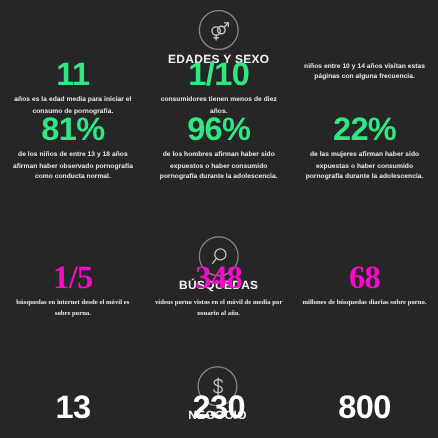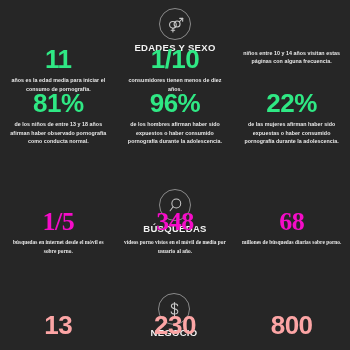--- a/index.html
+++ b/index.html
@@ -63,21 +63,21 @@
     align-items: center;
   }
   .stat-number {
     font-size: 26px;
     font-weight: bold;
     line-height: 1.05;
     letter-spacing: -0.5px;
   }
   .stat-number.green { color: #2fe884; }
   .stat-number.magenta { color: #f50cc8; }
-  .stat-number.cyan { color: #fca5a5; }
+  .stat-number.cyan { color: #ffffff; }
   .stat-caption {
     margin-top: 3px;
     font-size: 5.3px;
     font-weight: bold;
     line-height: 1.55;
     color: #e9e9e9;
     letter-spacing: 0.05px;
   }
   
   #sec-ages-head { position: absolute; left: 0; top: 8px; width: 350px; }

